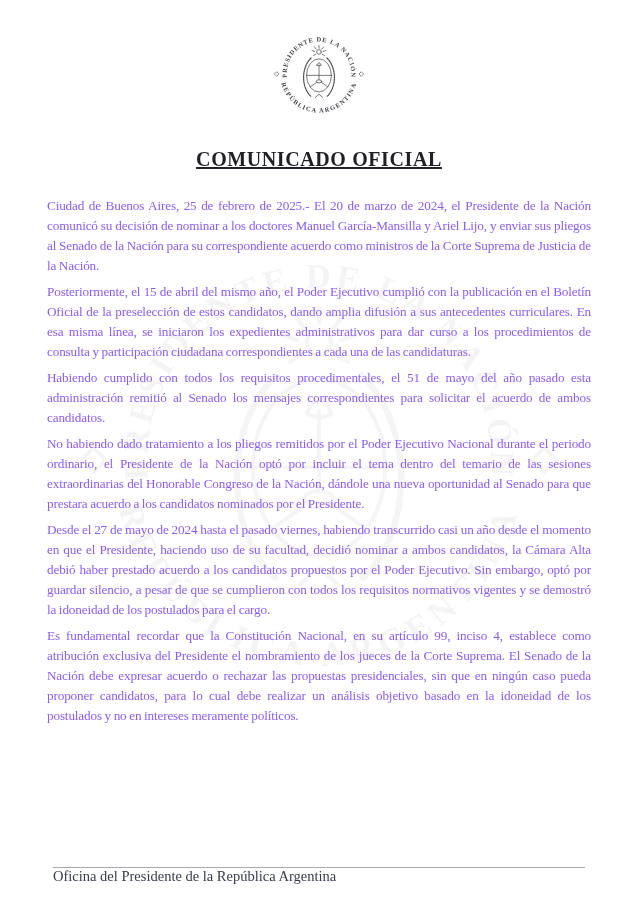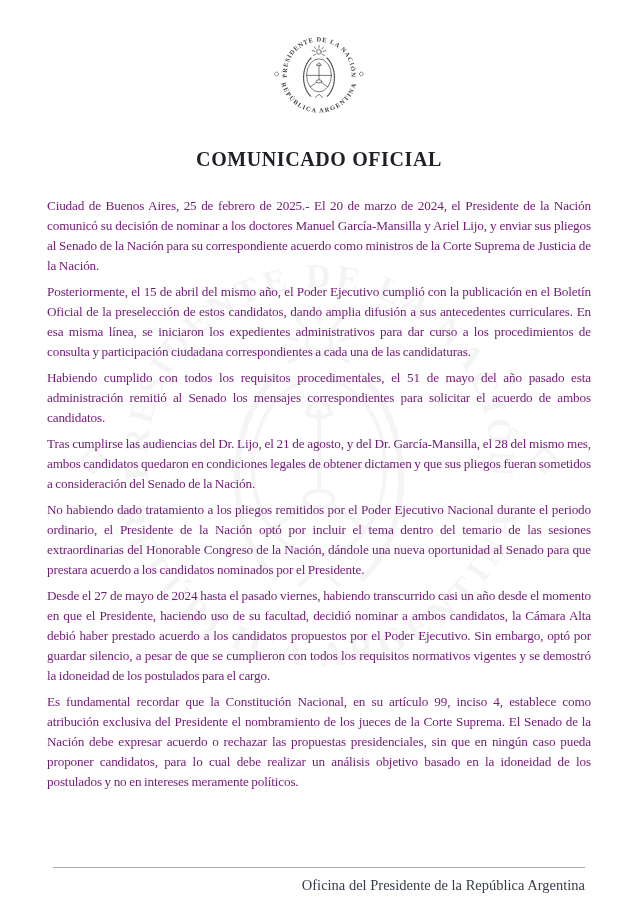--- a/index.html
+++ b/index.html
@@ -52,50 +52,50 @@
   }
   h1.doc-title {
     margin: 27px 0 0 0;
     text-align: center;
     font-size: 20px;
     line-height: 24px;
     font-weight: 700;
     letter-spacing: 0.6px;
     color: #1f1f27;
     font-family: "Liberation Serif", "DejaVu Serif", serif;
+    text-decoration: underline;
   }
   main.body-text {
     position: relative;
     z-index: 1;
     margin: 25px 47px 0 47px;
   }
   main.body-text p {
     margin: 0 0 6px 0;
     font-size: 13.2px;
     line-height: 20px;
     letter-spacing: -0.15px;
     word-spacing: -0.5px;
     text-align: justify;
-    color: #701a75;
+    color: #8b5cf6;
     font-family: Liberation Serif, serif;
   }
   footer.page-footer {
     position: absolute;
     left: 53px;
     right: 53px;
     top: 839px;
     z-index: 1;
   }
   .footer-rule {
     border-top: 1.5px solid #a8a8ae;
     height: 0;
   }
   .footer-office {
-    margin-top: 9px;
-    text-align: right;
+    text-align: left;
     font-size: 14.5px;
     color: #363b4a;
   }
   
   .seal-stroke {
     fill: none;
     stroke: #4a4a52;
     stroke-width: 1.6;
     stroke-linecap: round;
   }
@@ -181,21 +181,20 @@
     <svg class="crest" viewBox="0 0 200 200">
       <use href="#seal-art" xlink:href="#seal-art"></use>
     </svg>
     <h1 class="doc-title">COMUNICADO OFICIAL</h1>
   </header>
 
   <main class="body-text">
     <p>Ciudad de Buenos Aires, 25 de febrero de 2025.- El 20 de marzo de 2024, el Presidente de la Nación comunicó su decisión de nominar a los doctores Manuel García-Mansilla y Ariel Lijo, y enviar sus pliegos al Senado de la Nación para su correspondiente acuerdo como ministros de la Corte Suprema de Justicia de la Nación.</p>
     <p>Posteriormente, el 15 de abril del mismo año, el Poder Ejecutivo cumplió con la publicación en el Boletín Oficial de la preselección de estos candidatos, dando amplia difusión a sus antecedentes curriculares. En esa misma línea, se iniciaron los expedientes administrativos para dar curso a los procedimientos de consulta y participación ciudadana correspondientes a cada una de las candidaturas.</p>
     <p>Habiendo cumplido con todos los requisitos procedimentales, el 51 de mayo del año pasado esta administración remitió al Senado los mensajes correspondientes para solicitar el acuerdo de ambos candidatos.</p>
-    <p>Tras cumplirse las audiencias del Dr. Lijo, el 21 de agosto, y del Dr. García-Mansilla, el 28 del mismo mes, ambos candidatos quedaron en condiciones legales de obtener dictamen y que sus pliegos fueran sometidos a consideración del Senado de la Nación.</p>
     <p>No habiendo dado tratamiento a los pliegos remitidos por el Poder Ejecutivo Nacional durante el periodo ordinario, el Presidente de la Nación optó por incluir el tema dentro del temario de las sesiones extraordinarias del Honorable Congreso de la Nación, dándole una nueva oportunidad al Senado para que prestara acuerdo a los candidatos nominados por el Presidente.</p>
     <p>Desde el 27 de mayo de 2024 hasta el pasado viernes, habiendo transcurrido casi un año desde el momento en que el Presidente, haciendo uso de su facultad, decidió nominar a ambos candidatos, la Cámara Alta debió haber prestado acuerdo a los candidatos propuestos por el Poder Ejecutivo. Sin embargo, optó por guardar silencio, a pesar de que se cumplieron con todos los requisitos normativos vigentes y se demostró la idoneidad de los postulados para el cargo.</p>
     <p>Es fundamental recordar que la Constitución Nacional, en su artículo 99, inciso 4, establece como atribución exclusiva del Presidente el nombramiento de los jueces de la Corte Suprema. El Senado de la Nación debe expresar acuerdo o rechazar las propuestas presidenciales, sin que en ningún caso pueda proponer candidatos, para lo cual debe realizar un análisis objetivo basado en la idoneidad de los postulados y no en intereses meramente políticos.</p>
   </main>
 
   <footer class="page-footer">
     <div class="footer-rule"></div>
     <div class="footer-office">Oficina del Presidente de la República Argentina</div>
   </footer>
 

